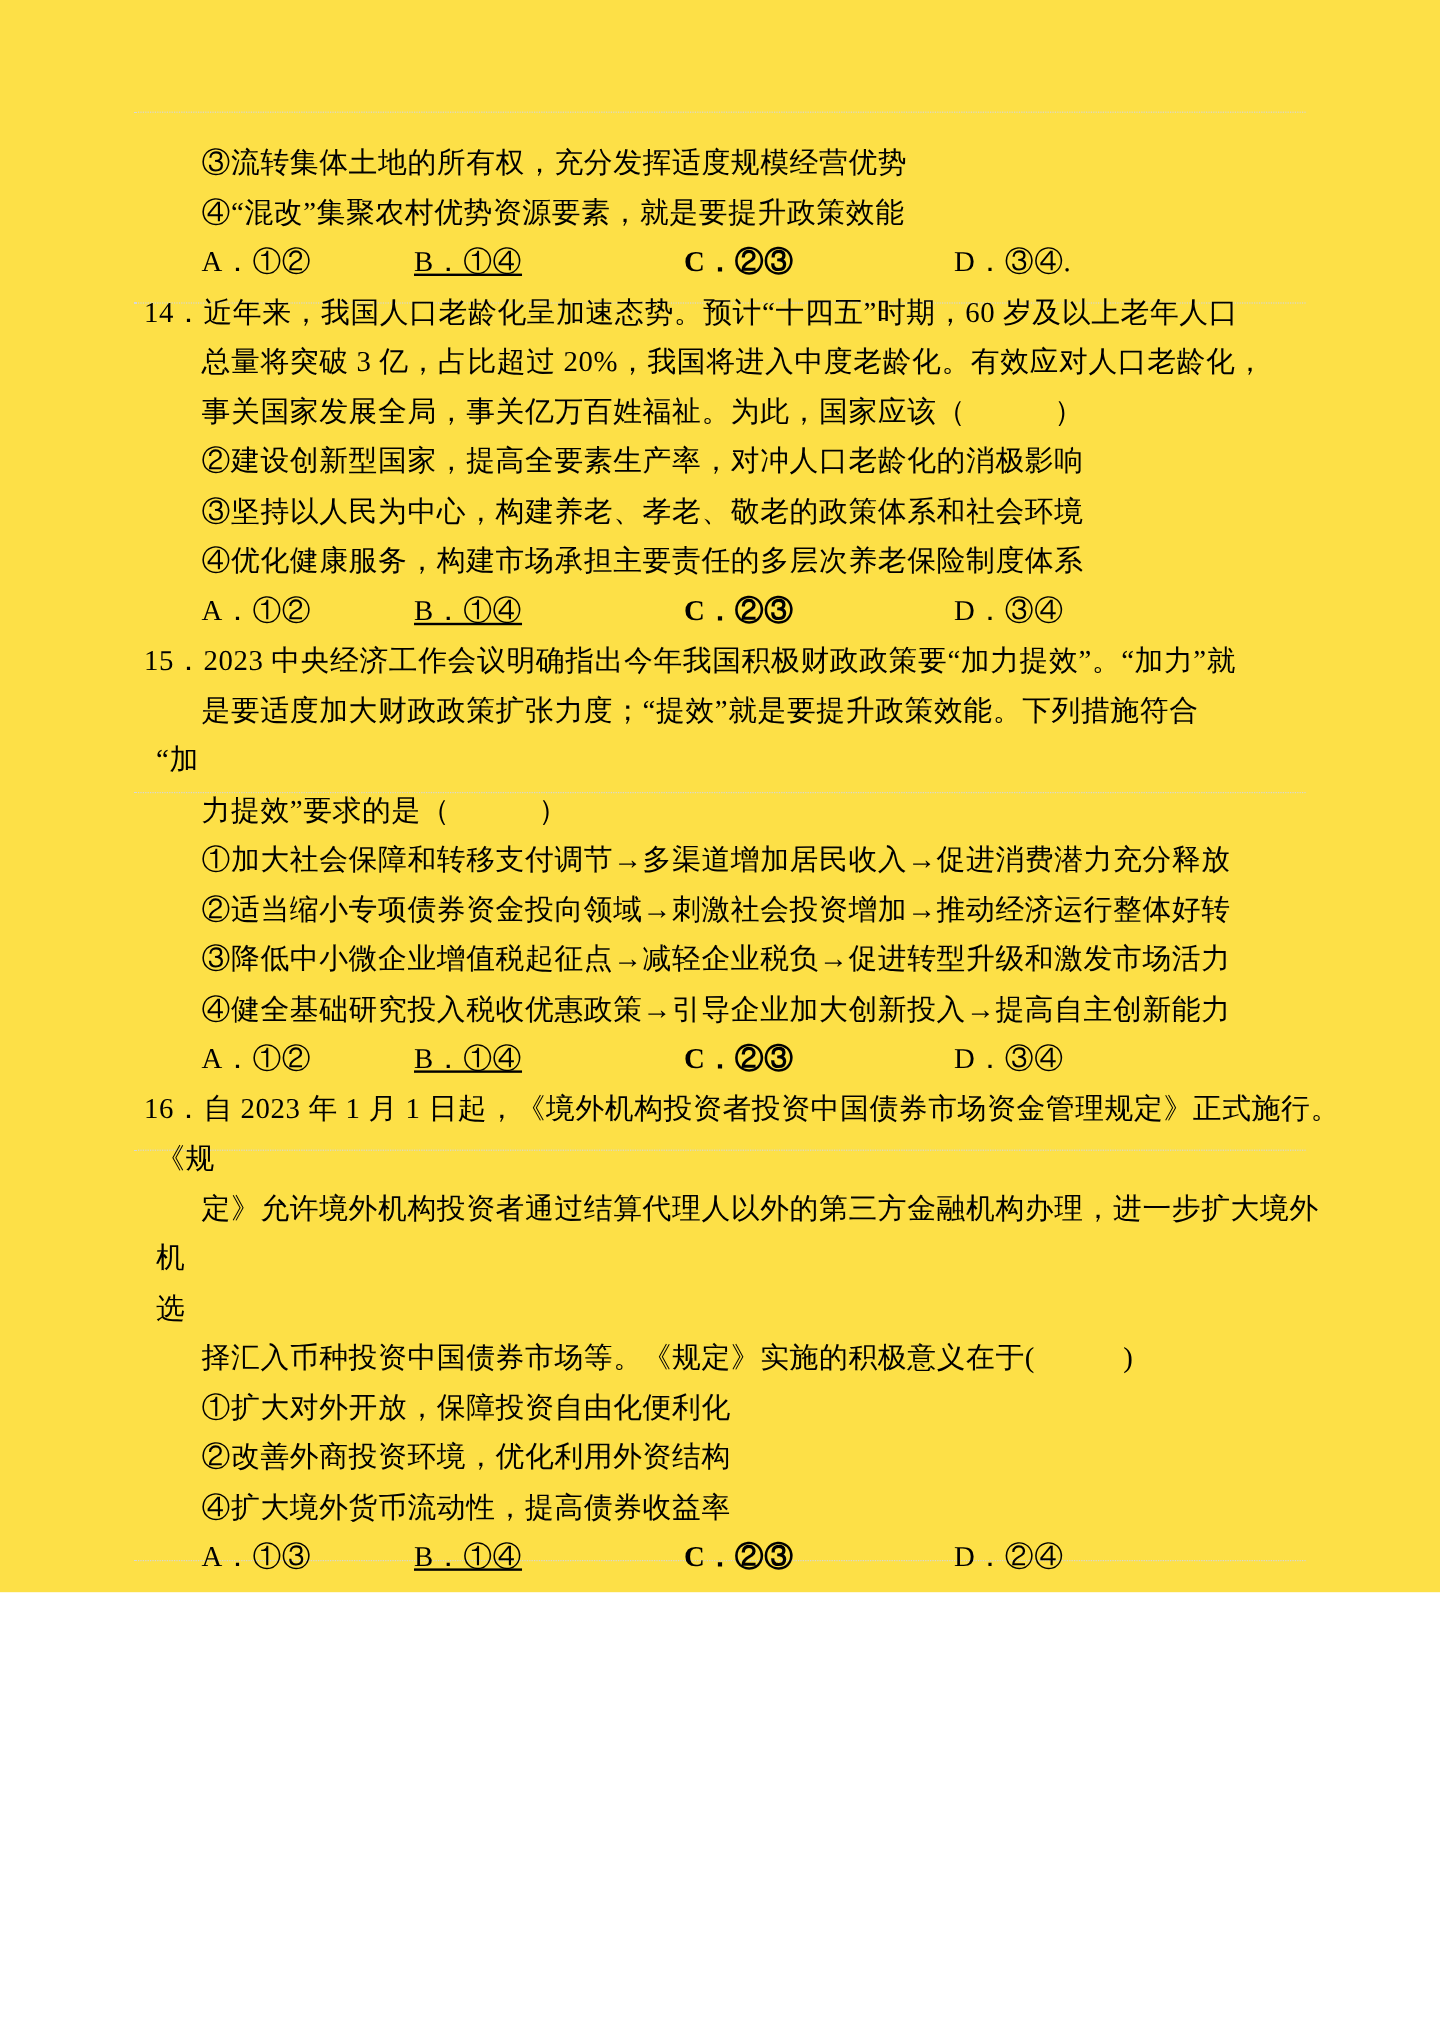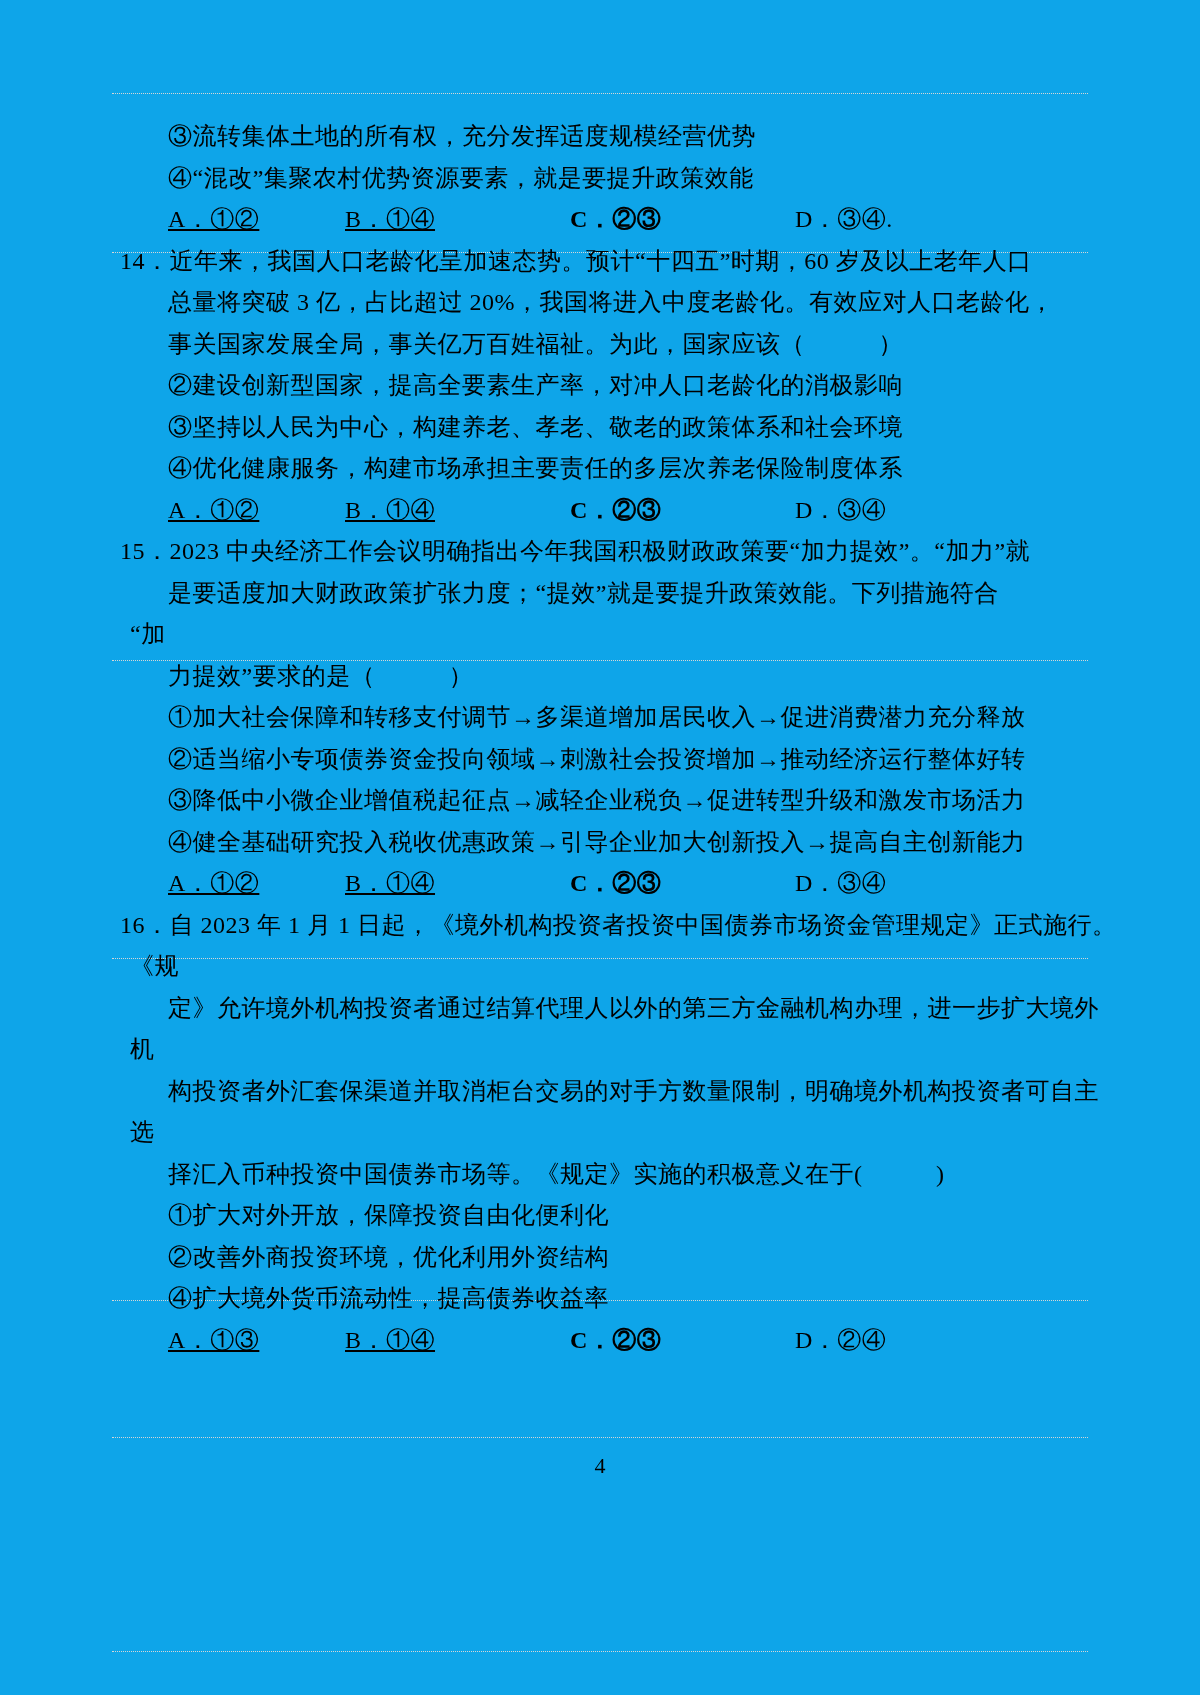--- a/index.html
+++ b/index.html
@@ -3,22 +3,22 @@
 <meta charset="utf-8">
 <style>
   html, body {
     margin: 0;
     padding: 0;
     background: #ffffff;
   }
   .page {
     position: relative;
     width: 1200px;
-    height: 1695px;
-    background: #0ea5e9;
+    height: 1327px;
+    background: #fde047;
     overflow: hidden;
     font-family: "Liberation Serif", "DejaVu Serif", serif;
     color: #000000;
   }
   .content {
     position: absolute;
     left: 120px;
     top: 116px;
     right: 90px;
   }
@@ -26,21 +26,21 @@
     font-size: 24px;
     line-height: 41.5px;
     letter-spacing: 0.5px;
     white-space: nowrap;
   }
   .line.question { margin-left: 0; }
   .line.body     { margin-left: 48px; }
   .line.wrap     { margin-left: 10px; }
   .line.answers  { margin-left: 48px; }
   .choice { display: inline-block; }
-  .choice-a { width: 177px; text-decoration: underline; }
+  .choice-a { width: 177px; }
   .choice-b { width: 225px; text-decoration: underline; }
   .choice-c { width: 225px; font-weight: bold; }
   .choice-d { width: auto; }
   .page-number {
     position: absolute;
     left: 0;
     right: 0;
     top: 1452px;
     text-align: center;
     font-size: 22px;
@@ -90,21 +90,20 @@
       <div class="line body">力提效”要求的是（　　　）</div>
       <div class="line body">①加大社会保障和转移支付调节→多渠道增加居民收入→促进消费潜力充分释放</div>
       <div class="line body">②适当缩小专项债券资金投向领域→刺激社会投资增加→推动经济运行整体好转</div>
       <div class="line body">③降低中小微企业增值税起征点→减轻企业税负→促进转型升级和激发市场活力</div>
       <div class="line body">④健全基础研究投入税收优惠政策→引导企业加大创新投入→提高自主创新能力</div>
       <div class="line answers"><span class="choice choice-a">A．①②</span><span class="choice choice-b">B．①④</span><span class="choice choice-c">C．②③</span><span class="choice choice-d">D．③④</span></div>
       <div class="line question">16．自 2023 年 1 月 1 日起，《境外机构投资者投资中国债券市场资金管理规定》正式施行。</div>
       <div class="line wrap">《规</div>
       <div class="line body">定》允许境外机构投资者通过结算代理人以外的第三方金融机构办理，进一步扩大境外</div>
       <div class="line wrap">机</div>
-      <div class="line body">构投资者外汇套保渠道并取消柜台交易的对手方数量限制，明确境外机构投资者可自主</div>
       <div class="line wrap">选</div>
       <div class="line body">择汇入币种投资中国债券市场等。《规定》实施的积极意义在于(　　　)</div>
       <div class="line body">①扩大对外开放，保障投资自由化便利化</div>
       <div class="line body">②改善外商投资环境，优化利用外资结构</div>
       <div class="line body">④扩大境外货币流动性，提高债券收益率</div>
       <div class="line answers"><span class="choice choice-a">A．①③</span><span class="choice choice-b">B．①④</span><span class="choice choice-c">C．②③</span><span class="choice choice-d">D．②④</span></div>
     </div>
 
   <div class="page-number">4</div>
 </div>

